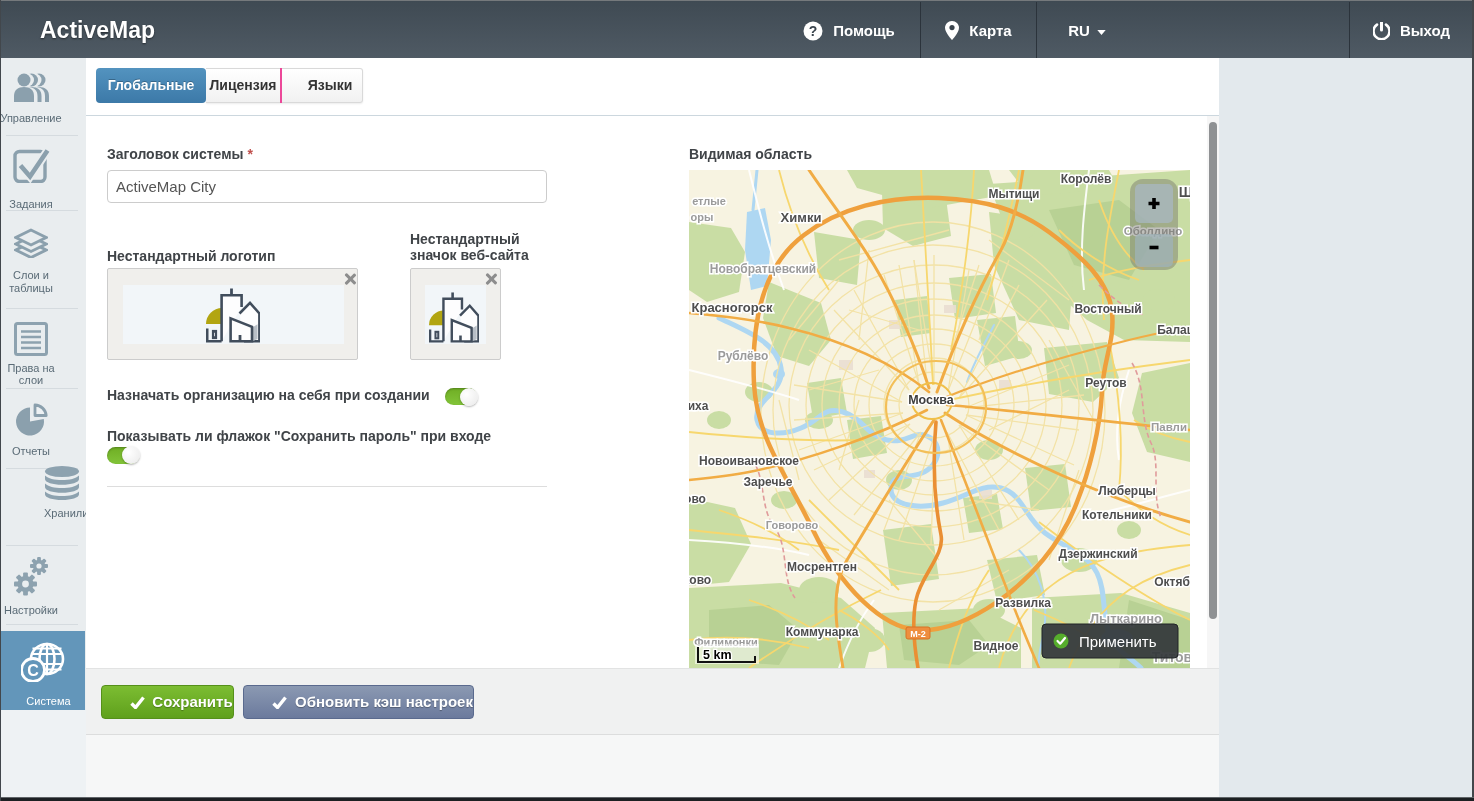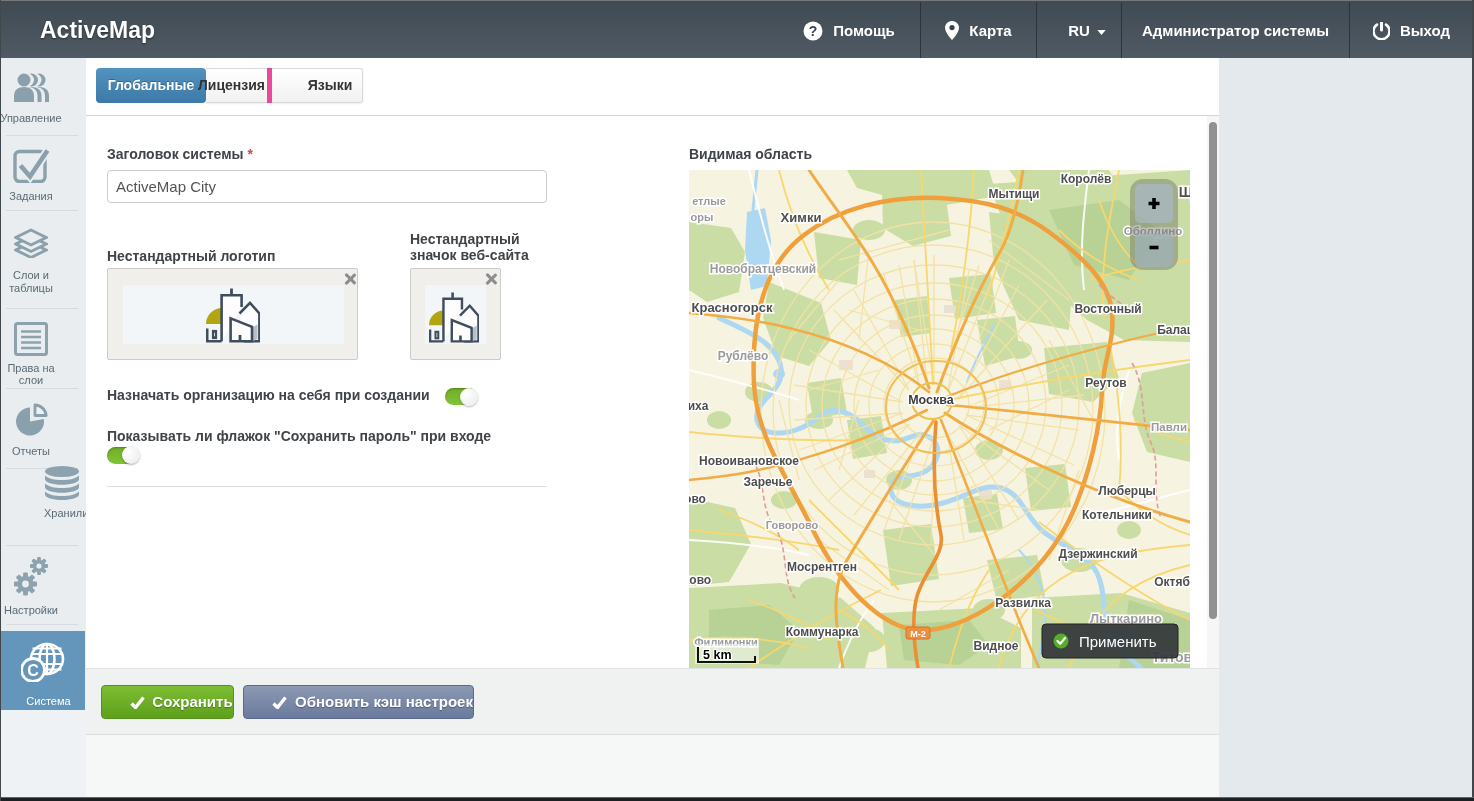--- a/index.html
+++ b/index.html
@@ -35,21 +35,21 @@
   #tabline { position:absolute; left:86px; top:115px; width:1133px; height:1px; background:#ccd7de; }
   #panel { position:absolute; left:86px; top:116px; width:1133px; height:552px; background:#fff; }
   #footer1 { position:absolute; left:86px; top:668px; width:1133px; height:66px; background:#f0f1f1; border-top:1px solid #e2e3e3; }
   #footer2 { position:absolute; left:86px; top:734px; width:1133px; height:63px; background:#f6f7f7; border-top:1px solid #dcdddd; }
   #rightbg { position:absolute; left:1219px; top:58px; width:253px; height:739px; background:#e3e9ed; }
 
   
   .tab { position:absolute; top:68px; height:35px; font-size:14px; font-weight:bold; line-height:35px; text-align:center; }
   #tab1 { left:96px; width:110px; background:linear-gradient(#5393bf,#3c79a8); color:#fff; border-radius:4px; text-shadow:0 -1px 0 rgba(0,0,0,.25); }
   #tabgrp { left:206px; width:157px; background:linear-gradient(#ffffff,#f1f1f1); border:1px solid #d9d9d9; border-left:none; border-radius:0 3px 3px 0; box-shadow:0 1px 2px rgba(0,0,0,.08); }
-  #tab2 { left:196px; width:76px; color:#333; border-right:5px solid #ec4899; }
+  #tab2 { left:206px; width:76px; color:#333; border-right:2px solid #ec4899; }
   #tab3 { left:297px; width:66px; color:#333; }
 
   
   .flabel { position:absolute; font-size:14px; font-weight:bold; color:#404448; }
   .red { color:#c0504d; font-weight:bold; }
   #inp { position:absolute; left:107px; top:170px; width:440px; height:33px; border:1px solid #ccc; border-radius:4px; background:#fff; font-size:15px; color:#555; padding-left:8px; line-height:31px; }
   .upbox { position:absolute; background:#f0efec; border:1px solid #ccc; border-radius:2px; }
   .upinner { position:absolute; background:#f2f6f9; }
   .xbtn { position:absolute; width:14px; height:14px; }
   .xbtn:before, .xbtn:after { content:""; position:absolute; left:5.7px; top:0px; width:2.6px; height:14px; background:#8d8d8d; border-radius:1px; }
@@ -92,23 +92,20 @@
           <circle cx="7" cy="6.6" r="2.6" fill="#39434c"></circle>
         </svg>
       <span>Карта</span>
     </div>
     <div class="hnav" style="left:1035px; width:85px; gap:7px;padding-left:16px;">
       <span>RU</span>
       <svg width="9" height="5" viewBox="0 0 10 6" style="margin-top:3px;">
           <path d="M0 0h10L5 6z" fill="#fff"></path>
         </svg>
     </div>
-    <div class="hnav" style="left:1120px; width:228px;">
-        <span>Администратор системы</span>
-      </div>
     <div class="hnav" style="left:1348px; width:124px;">
       <svg width="17" height="18" viewBox="0 0 17 18">
           <path d="M8.5 0v8" stroke="#fff" stroke-width="3" stroke-linecap="round"></path>
           <path d="M4 2.6A8 8 0 1 0 13 2.6" stroke="#fff" stroke-width="2.6" fill="none" stroke-linecap="round"></path>
         </svg>
       <span>Выход</span>
     </div>
   </div>
 
   <div id="side"></div>
@@ -131,21 +128,21 @@
     <div style="margin-top:8px;">Управление</div>
   </div>
   <div class="ssep" style="top:135px;"></div>
 
   <div class="sitem" style="top:147px;">
     <svg width="37" height="36" viewBox="0 0 37 36">
       <rect x="2" y="4.5" width="30" height="30" rx="4.5" stroke="#8ba0ad" stroke-width="3.4" fill="none"></rect>
       <path d="M7.5,18.5 L17,29.5 L34.5,3.5" stroke="#e9edef" stroke-width="8.5" fill="none"></path>
       <path d="M7.5,18.5 L17,29.5 L34.5,3.5" stroke="#8ba0ad" stroke-width="4.6" fill="none"></path>
     </svg>
-    <div style="margin-top:7px;">Задания</div>
+    <div style="margin-top:15px;">Задания</div>
   </div>
   <div class="ssep" style="top:210px;"></div>
 
   <div class="sitem" style="top:228px;">
     <svg width="34" height="30" viewBox="0 0 34 30">
       <g stroke="#8ba0ad" stroke-width="2.9" fill="#e9edef" stroke-linejoin="miter">
         <path d="M17,14.5 L1.8,22 L17,29.5 L32.2,22 Z"></path>
         <path d="M17,8.5 L1.8,16 L17,23.5 L32.2,16 Z"></path>
         <path d="M17,2 L1.8,9.5 L17,17 L32.2,9.5 Z"></path>
       </g>

